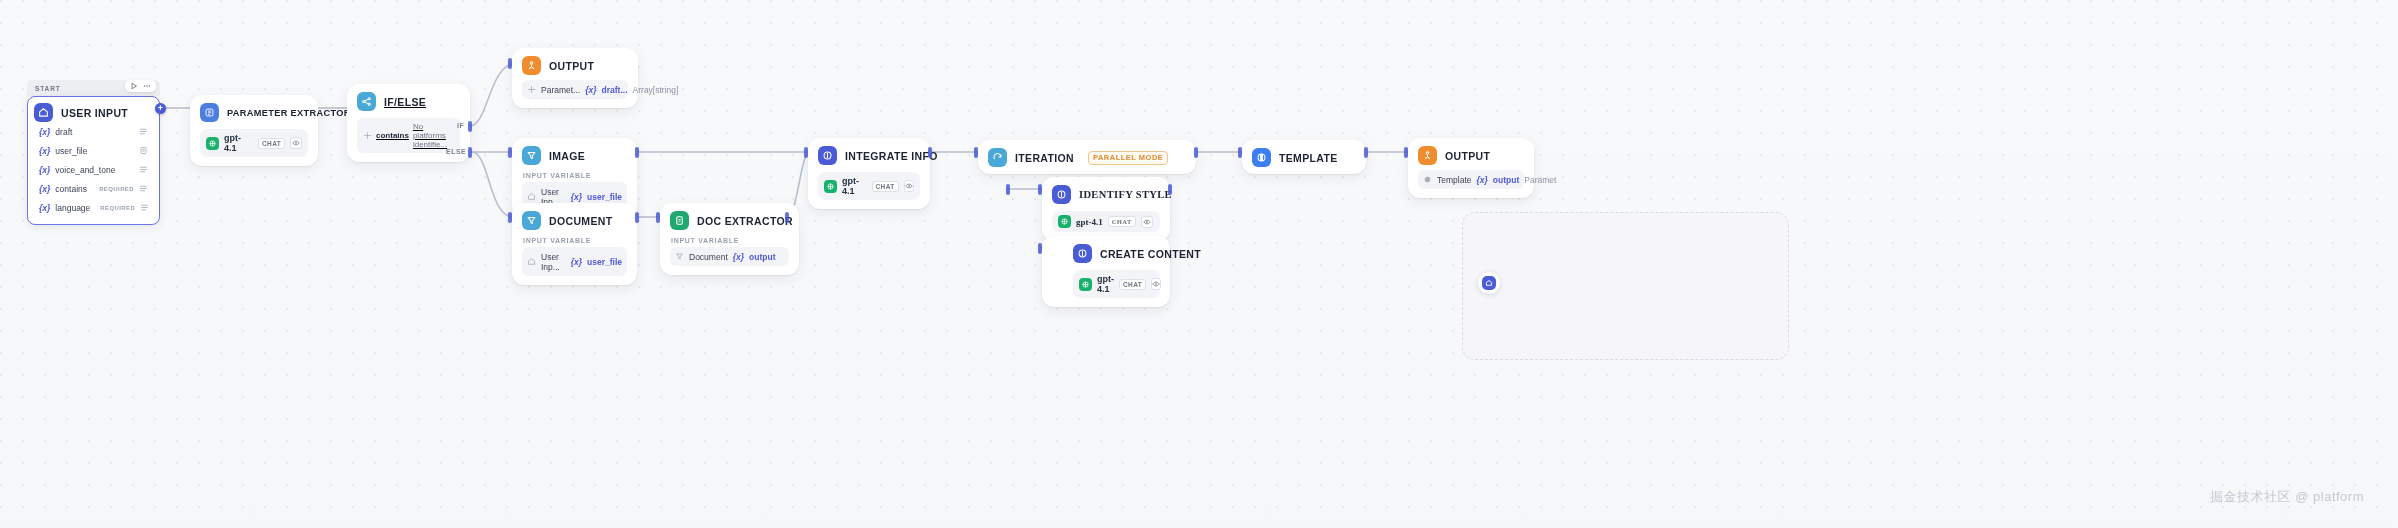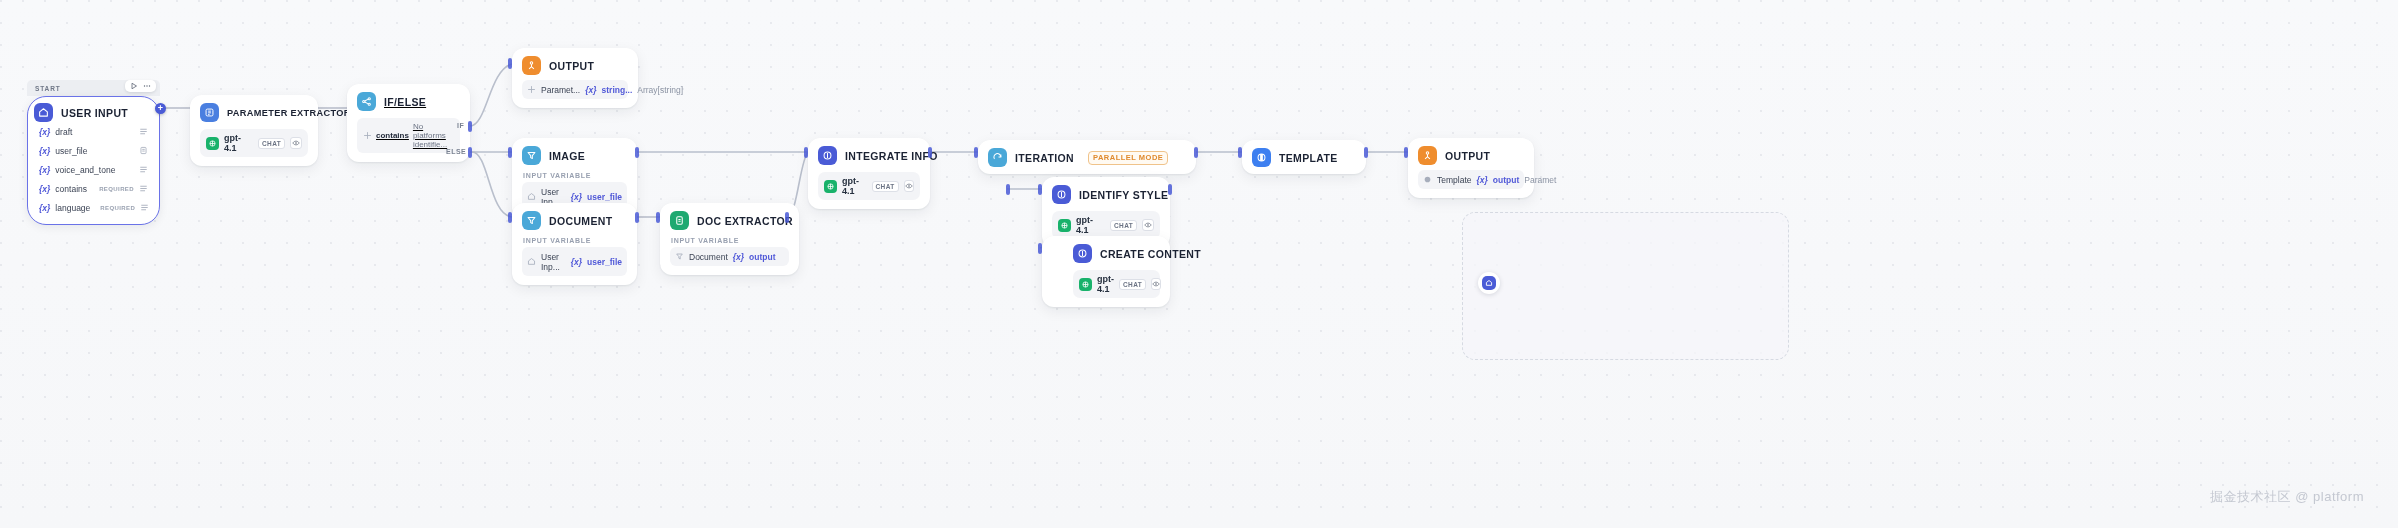--- a/index.html
+++ b/index.html
@@ -102,21 +102,21 @@
     font-size: 6.5px; font-weight: 700; letter-spacing: .9px; color: #6f7787;
   }
   .tools {
     display:flex; align-items:center; gap: 5px;
     background:#fff; border-radius: 5px; padding: 2px 5px;
     box-shadow: 0 1px 3px rgba(16,24,40,.12);
     margin-left: auto; transform: translateY(-2px);
   }
   .tools svg { width: 8px; height: 8px; color:#5d6575; display:block; }
   .start-card {
-    border: 1.4px solid #6a72e8; border-radius: 19px;
+    border: 1.4px solid #6a72e8; border-radius: 8px;
     background: #fff; padding: 6px 6px 7px 6px;
     box-shadow: 0 2px 10px rgba(16,24,40,.08);
   }
   .plus-handle {
     position: absolute; left: 155px; top: 103px;
     width: 11px; height: 11px; border-radius: 50%;
     background: #4a5bd6; color: #fff;
     display: flex; align-items: center; justify-content: center;
     font-size: 9px; line-height: 1; font-weight: 700;
     box-shadow: 0 1px 3px rgba(16,24,40,.25);
@@ -348,21 +348,21 @@
       <span class="ntitle">OUTPUT</span>
     </div>
     <div class="var-row filled">
       <span class="tico">
         <svg viewBox="0 0 16 16" stroke="currentColor" stroke-width="1.5" fill="none">
             <path d="M8 2v12M2 8h12"></path>
           </svg>
       </span>
       <span class="var-name">Paramet...</span>
       <span class="xtag">{x}</span>
-      <span class="var-ref">string...</span>
+      <span class="var-ref">draft...</span>
       <span class="var-trail">Array[string]</span>
     </div>
   </div>
   <span class="port" style="left:508px; top:58px;"></span>
 
   <div class="node" style="left:512px; top:138px; width:125px;">
     <div class="nhead">
       <span class="nicon" style="background:#4aa8d8">
         <svg viewBox="0 0 16 16" fill="none" stroke="currentColor" stroke-width="1.5" stroke-linejoin="round">
             <path d="M3 3.6h10L9.2 8.2v4.3L6.8 11V8.2z"></path>
@@ -482,21 +482,21 @@
 
   <div class="iter-start">
     <i>
       <svg viewBox="0 0 16 16" fill="none" stroke="currentColor" stroke-width="1.8" stroke-linejoin="round">
           <path d="M2.8 7L8 3 13.2 7v5.6H2.8z"></path>
         </svg>
     </i>
   </div>
   <span class="port" style="left:1006px; top:184px;"></span>
 
-  <div class="node" style="left:1042px; top:177px; width:128px;">
+  <div class="node" style="left:1042px; top:177px; width:128px;font-family:Liberation Serif, serif;">
     <div class="nhead">
       <span class="nicon" style="background:#4a5bd6">
         <svg viewBox="0 0 16 16" fill="none" stroke="currentColor" stroke-width="1.5">
             <circle cx="8" cy="8" r="5"></circle>
             <path d="M8 4.4v7.2"></path>
           </svg>
       </span>
       <span class="ntitle">IDENTIFY STYLE</span>
     </div>
     <div class="model">

